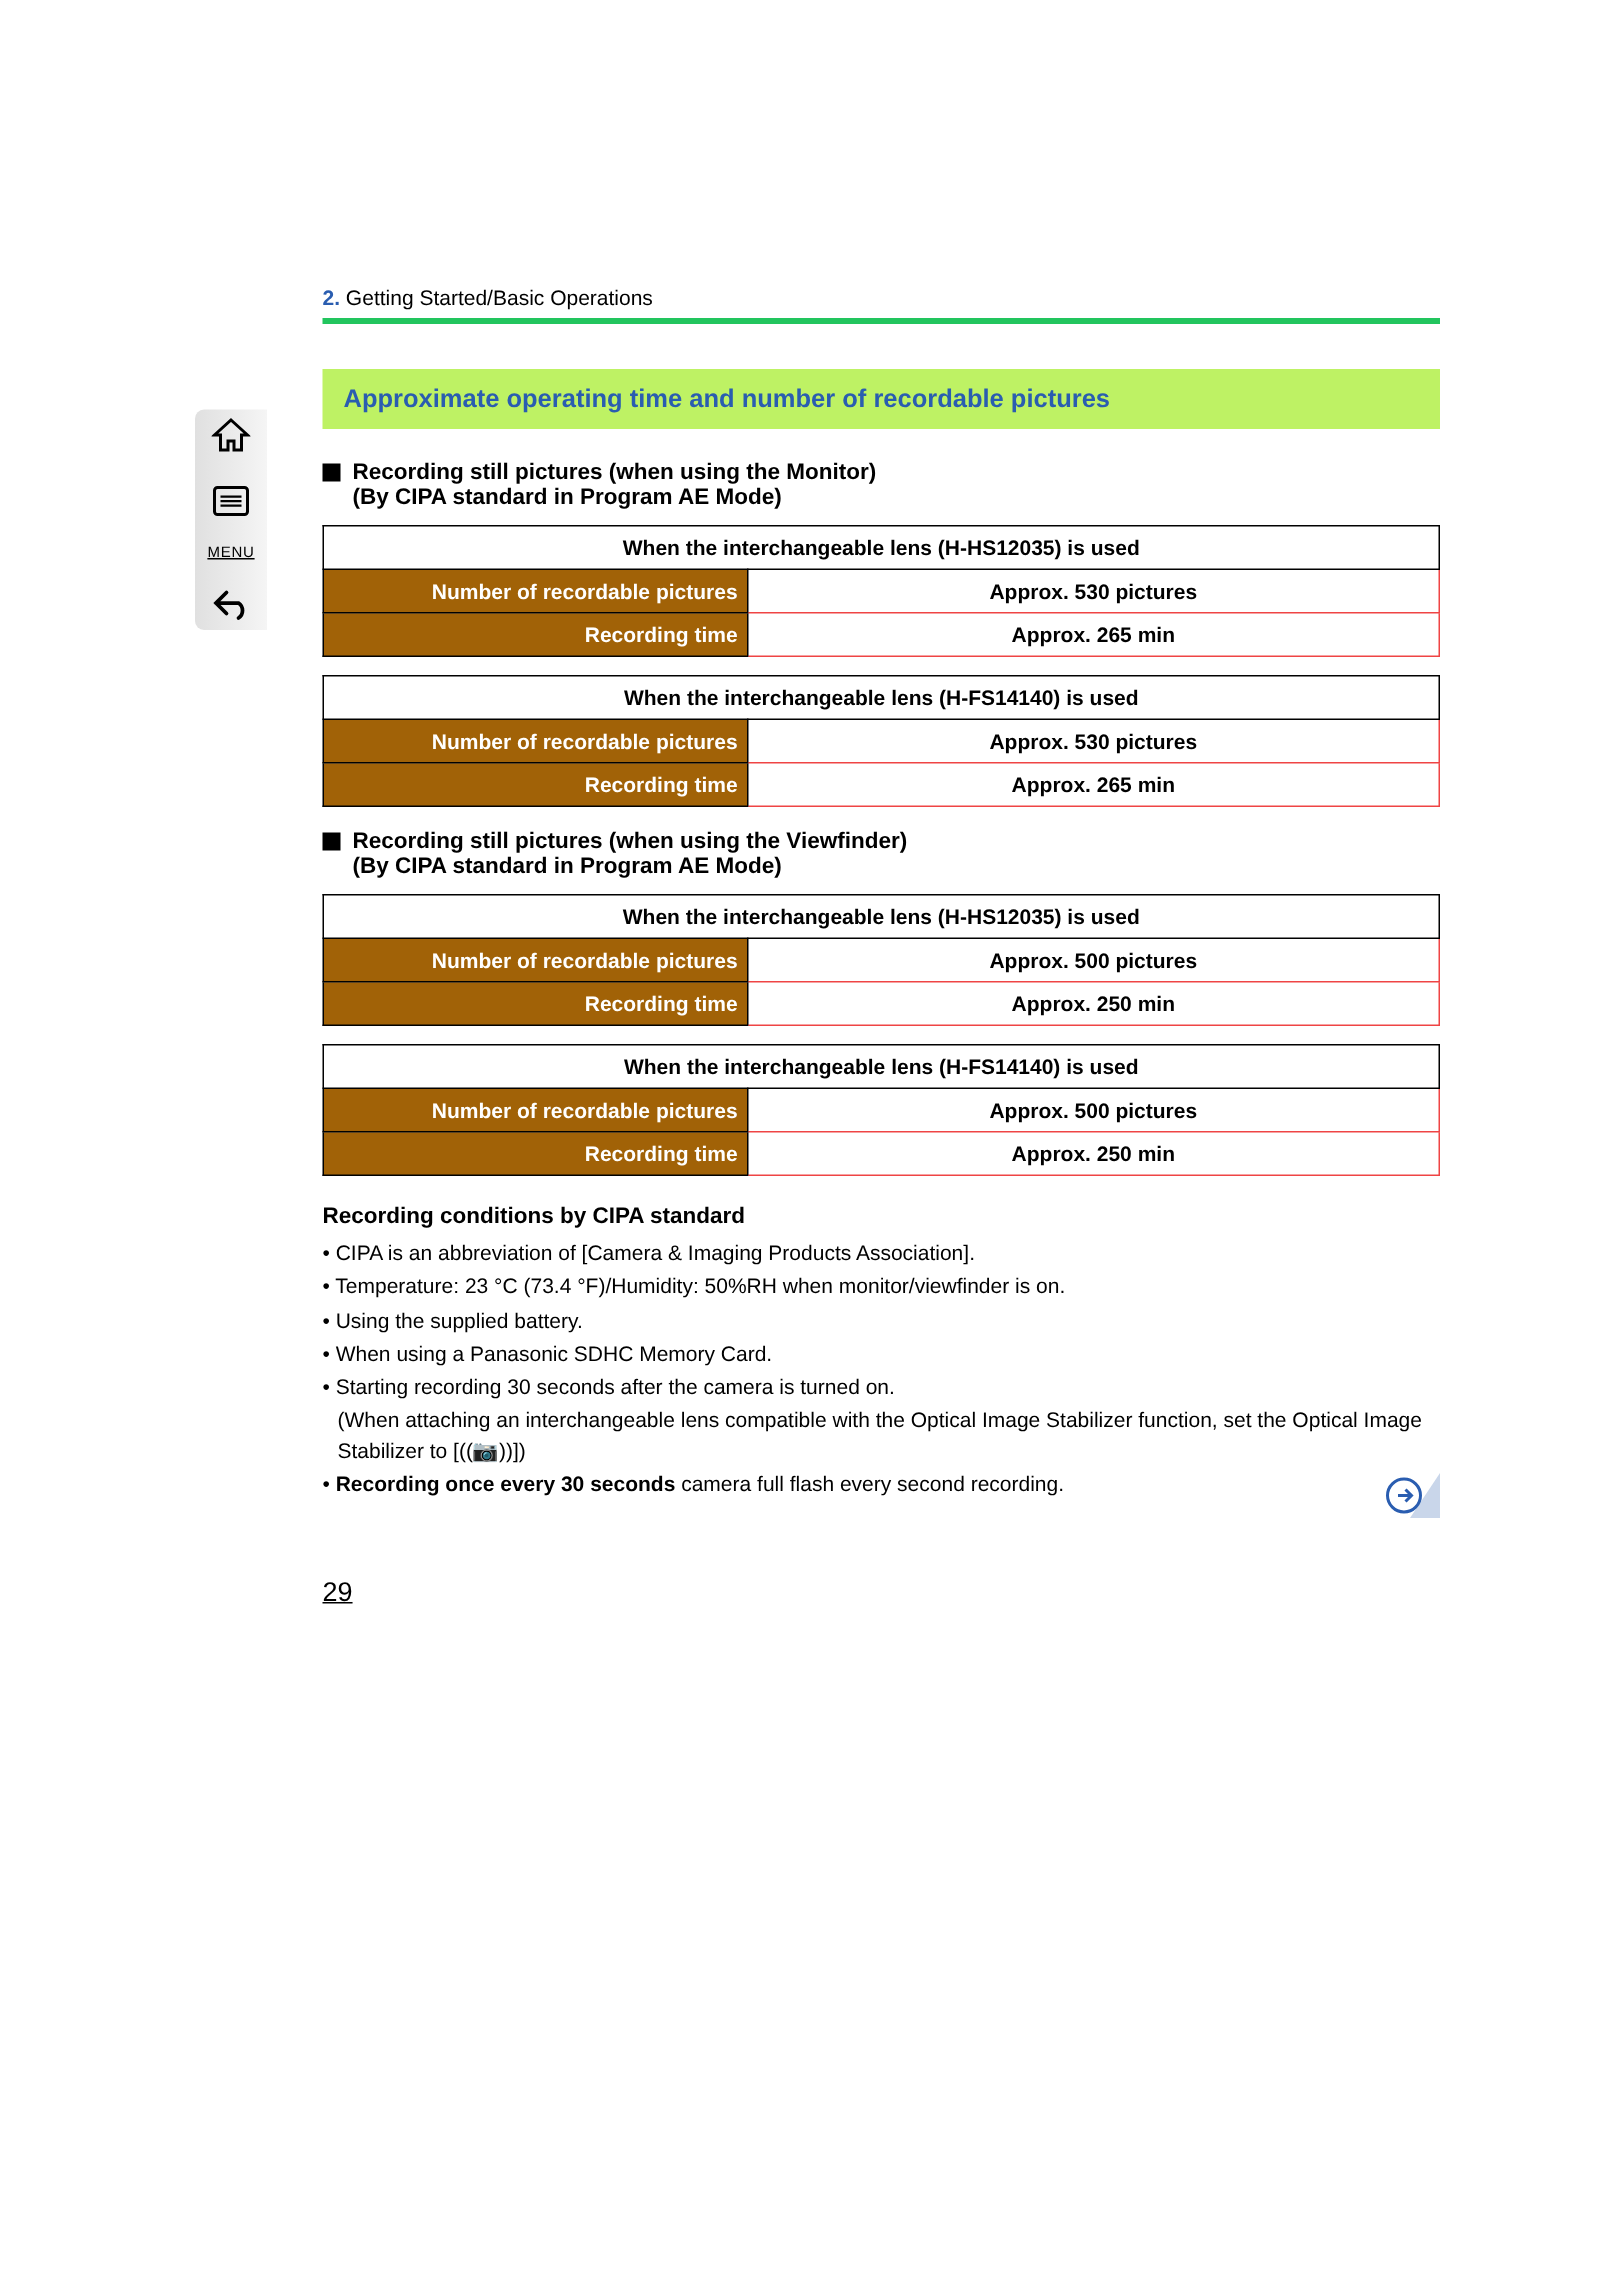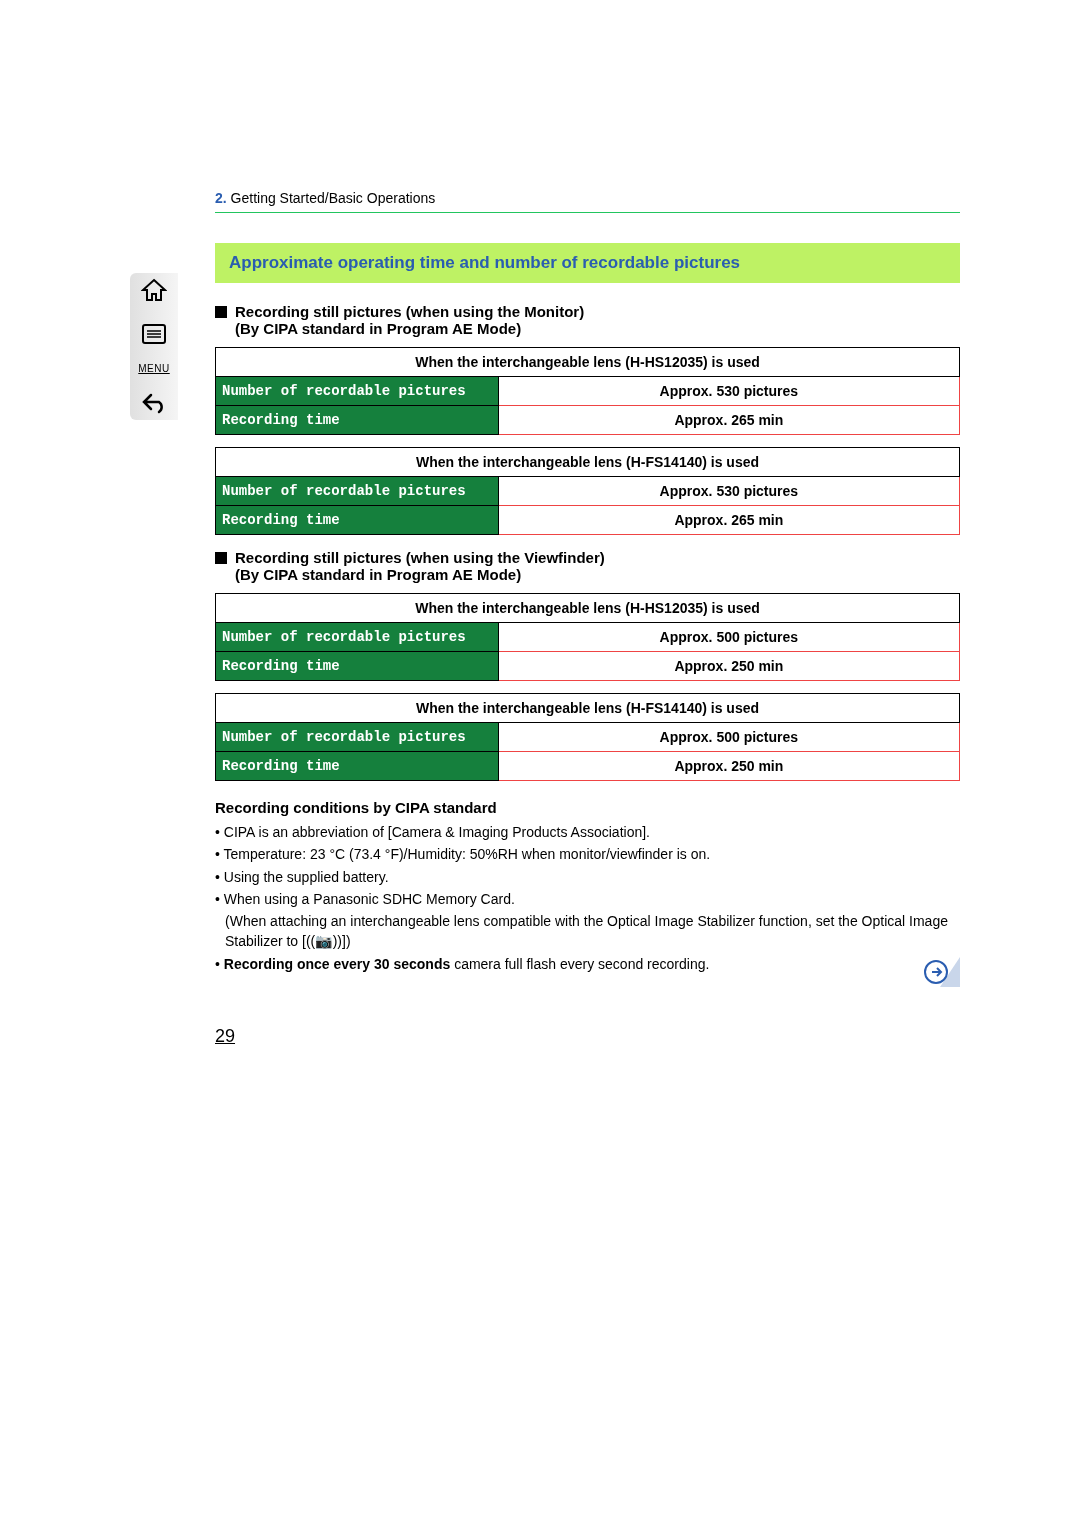--- a/index.html
+++ b/index.html
@@ -40,21 +40,21 @@
   }
   .menu-label {
     font-size: 10px;
     text-decoration: underline;
     text-align: center;
     letter-spacing: 0.5px;
   }
   .breadcrumb {
     font-size: 14px;
     padding-bottom: 6px;
-    border-bottom: 1px solid #22c55e;
+    border-bottom: 4px solid #22c55e;
     margin-left: 85px;
   }
   .breadcrumb-num { color: #2a5db0; font-weight: bold; }
   .content {
     margin-left: 85px;
     margin-top: 30px;
   }
   .section-title-box {
     background: #bef264;
     color: #2a5db0;
@@ -82,27 +82,26 @@
   }
   table.spec th.full {
     border: 1px solid #000;
     background: #fff;
     font-weight: bold;
     text-align: center;
     padding: 6px;
   }
   table.spec td.lbl {
     border: 1px solid #000;
-    background: #15803d;
+    background: #a16207;
     color: #fff;
     font-weight: bold;
-    text-align: left;
+    text-align: right;
     padding: 6px;
     width: 38%;
-    font-family: Liberation Mono, monospace;
   }
   table.spec td.val {
     border: 1px solid #ef4444;
     background: #fff;
     text-align: center;
     padding: 6px;
     font-weight: bold;
   }
   .cond-head {
     font-weight: bold;
@@ -244,20 +243,21 @@
           </tr>
     </tbody>
       </table>
 
     <div class="cond-head">Recording conditions by CIPA standard</div>
     <div class="bullets">
       <div class="b">• <span>CIPA is an abbreviation of [Camera &amp; Imaging Products Association].</span></div>
       <div class="b">• <span>Temperature:  23 °C (73.4 °F)/Humidity:  50%RH when monitor/viewfinder is on.</span></div>
       <div class="b">• <span>Using the supplied battery.</span></div>
       <div class="b">• <span>When using a Panasonic SDHC Memory Card.</span></div>
+      <div class="b">• <span>Starting recording 30 seconds after the camera is turned on.</span></div>
       <div class="b indent"><span>(When attaching an interchangeable lens compatible with the Optical Image Stabilizer function, set the Optical Image Stabilizer to [((📷))])</span></div>
       <div class="b">• <b>Recording once every 30 seconds</b> <span>camera full flash every second recording.</span></div>
     </div>
 
     <div class="next-arrow">
       <svg width="38" height="30" viewBox="0 0 38 30">
         <polygon points="38,0 38,30 18,30" fill="#c9d6ea"></polygon>
         <circle cx="14" cy="15" r="11" fill="none" stroke="#2a5db0" stroke-width="2"></circle>
         <path d="M10 15 L18 15 M15 11 L19 15 L15 19" fill="none" stroke="#2a5db0" stroke-width="2"></path>
       </svg>

